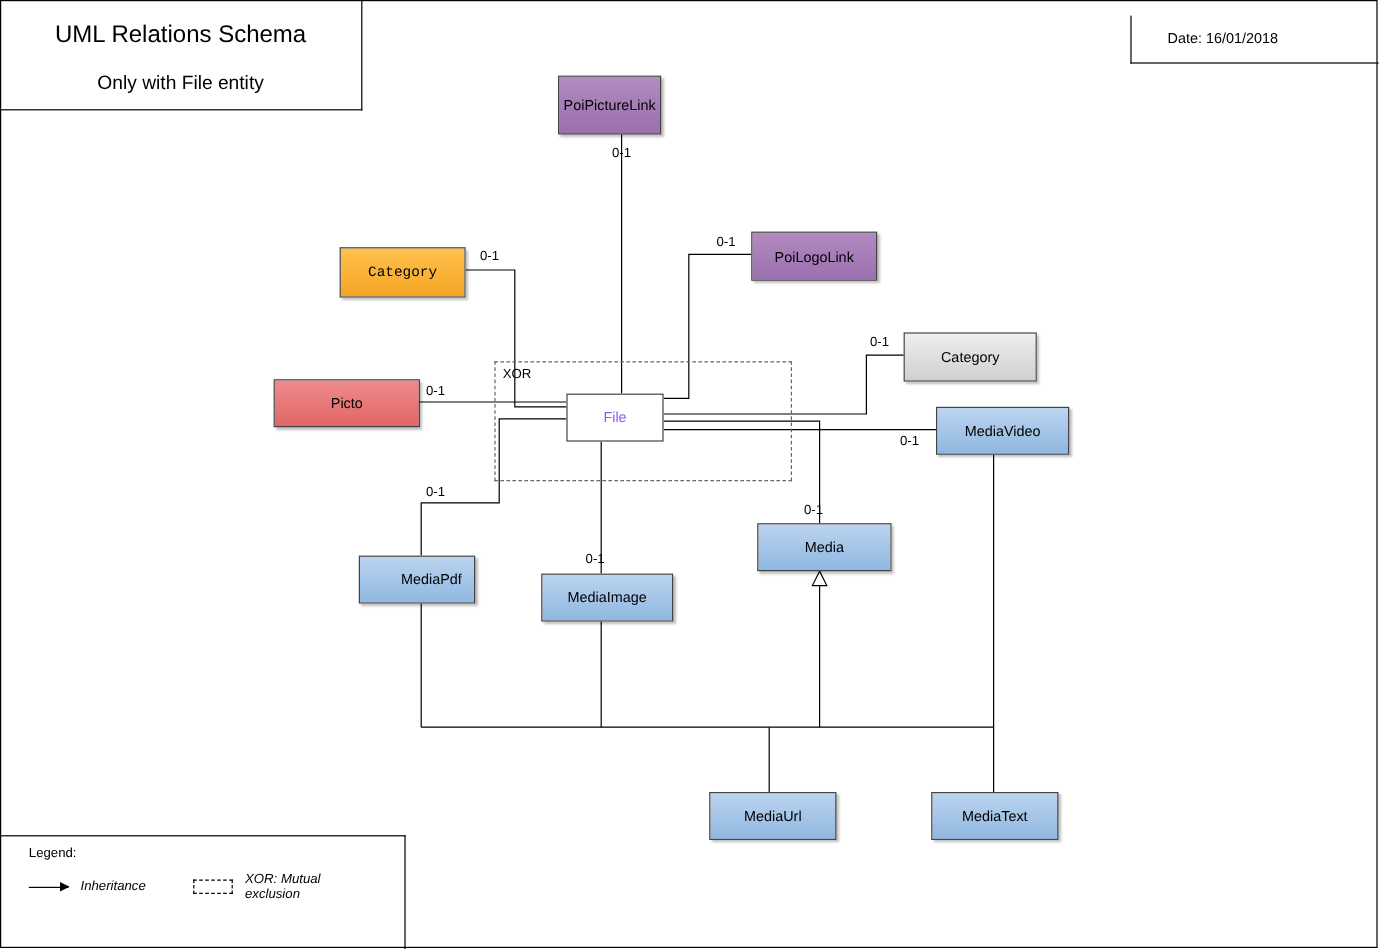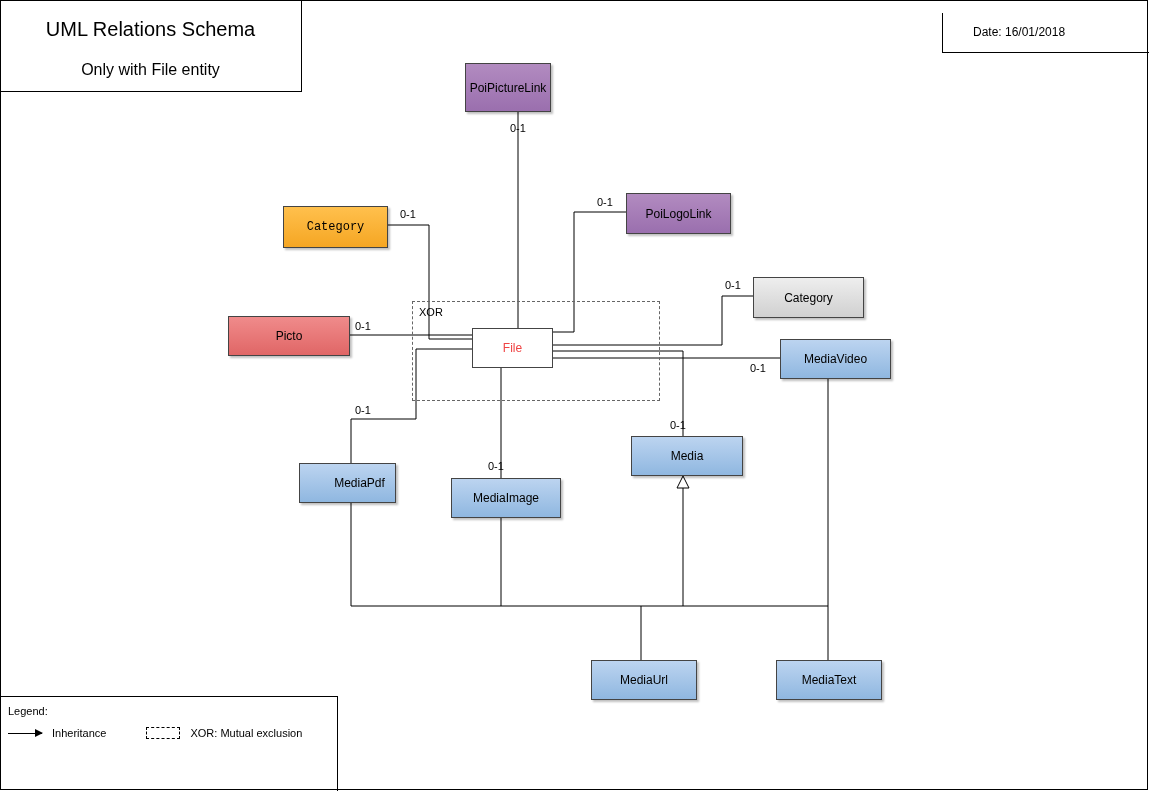--- a/index.html
+++ b/index.html
@@ -50,30 +50,31 @@
     padding-top: 12px;
   }
   .legend-box {
     position: absolute;
     left: 0; bottom: 0;
     width: 338px; height: 95px;
     border-top: 1px solid #000;
     border-right: 1px solid #000;
     box-sizing: border-box;
     font-size: 11px;
-    padding: 8px 8px;
+    padding: 8px 24px;
   }
   .legend-box .legend-title {
     margin-bottom: 10px;
   }
   .legend-row {
     display: flex;
     align-items: center;
     gap: 10px;
     margin-bottom: 8px;
+    font-style: italic;
   }
   .legend-arrow {
     width: 34px; height: 1px; background: #000; position: relative;
   }
   .legend-arrow::after {
     content: '';
     position: absolute; right: -1px; top: -4px;
     border-left: 8px solid #000;
     border-top: 4px solid transparent;
     border-bottom: 4px solid transparent;
@@ -96,21 +97,21 @@
     align-items: center;
     justify-content: center;
     font-size: 12px;
     box-shadow: 2px 2px 2px rgba(0,0,0,0.25);
   }
   .box.purple { background: linear-gradient(#b28bc0, #9a6fae); color:#000; }
   .box.orange { background: linear-gradient(#ffc04d, #f5a623); color:#000;font-family:Liberation Mono, monospace; }
   .box.red    { background: linear-gradient(#f08b8b, #e06666); color:#000; }
   .box.blue   { background: linear-gradient(#bcd4f0, #8fb7e0); color:#000; }
   .box.grey   { background: linear-gradient(#eee, #d0d0d0); color:#000; }
-  .box.white  { background: #ffffff; color:#ef4444; box-shadow:none; }
+  .box.white  { background: #ffffff; color:#8b5cf6; box-shadow:none; }
 
   .xor-box {
     position: absolute;
     border: 1px dashed #666;
     box-sizing: border-box;
     font-size: 11px;
     padding: 4px 6px;
   }
 
   .lbl {

